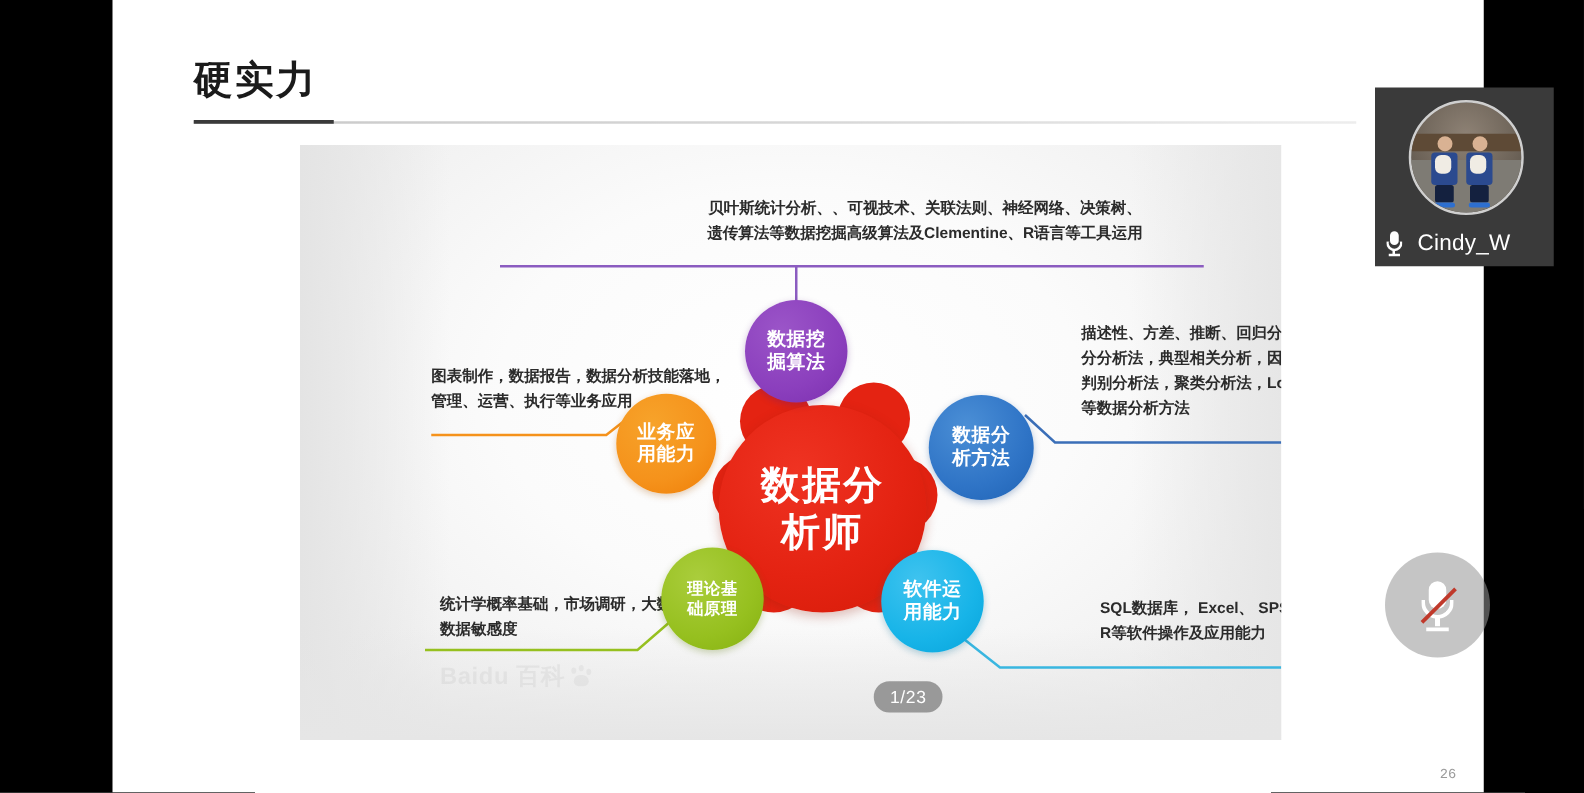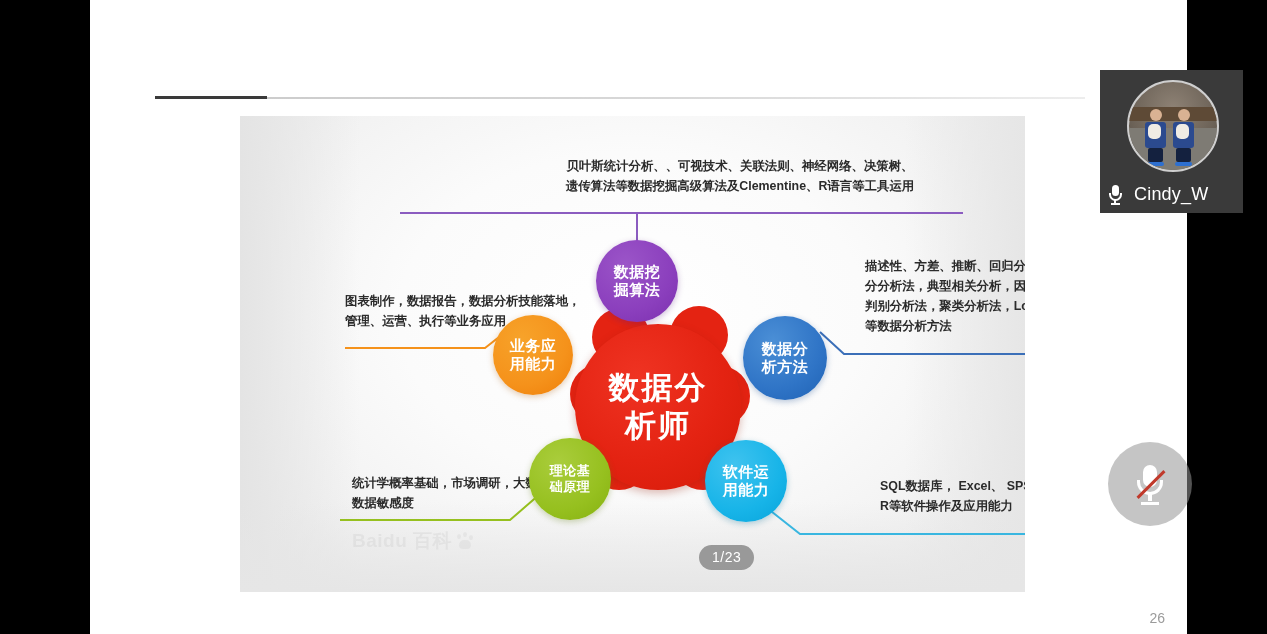--- a/index.html
+++ b/index.html
@@ -154,21 +154,21 @@
     font-size: 14px;
     padding: 4px 13px 5px;
     border-radius: 13px;
     z-index: 6;
     letter-spacing: 0.5px;
   }
 
   
   .slide-number {
     position: absolute; right: 22px; bottom: 8px;
-    font-size: 14px; color: #9b9b9b;
+    font-size: 11px; color: #9b9b9b; font-family: Liberation Mono, monospace;
   }
 
   
   .video-tile {
     position: absolute; left: 1100px; top: 70px;
     width: 143px; height: 143px;
     background: #3a3a3a;
     overflow: hidden;
   }
   .avatar {
@@ -231,20 +231,23 @@
   .mute-icon .slash{ position:absolute; left:-3px; top:20px; width:38px; height:3px;
                      background:#c0392b; transform: rotate(-45deg); transform-origin:center; }
 </style>
 </head>
 <body>
 
 <div id="root">
 
   <div class="slide">
 
+    <div class="title-wrap">
+      <div class="slide-title">硬实力</div>
+    </div>
     <div class="title-rule"></div>
     <div class="title-underline-dark"></div>
 
     <div class="picture">
 
       <div class="pic-shade-l"></div>
       <div class="pic-shade-r"></div>
       <div class="pic-shade-b"></div>
 
       <svg class="connectors" viewBox="0 0 785 476">

